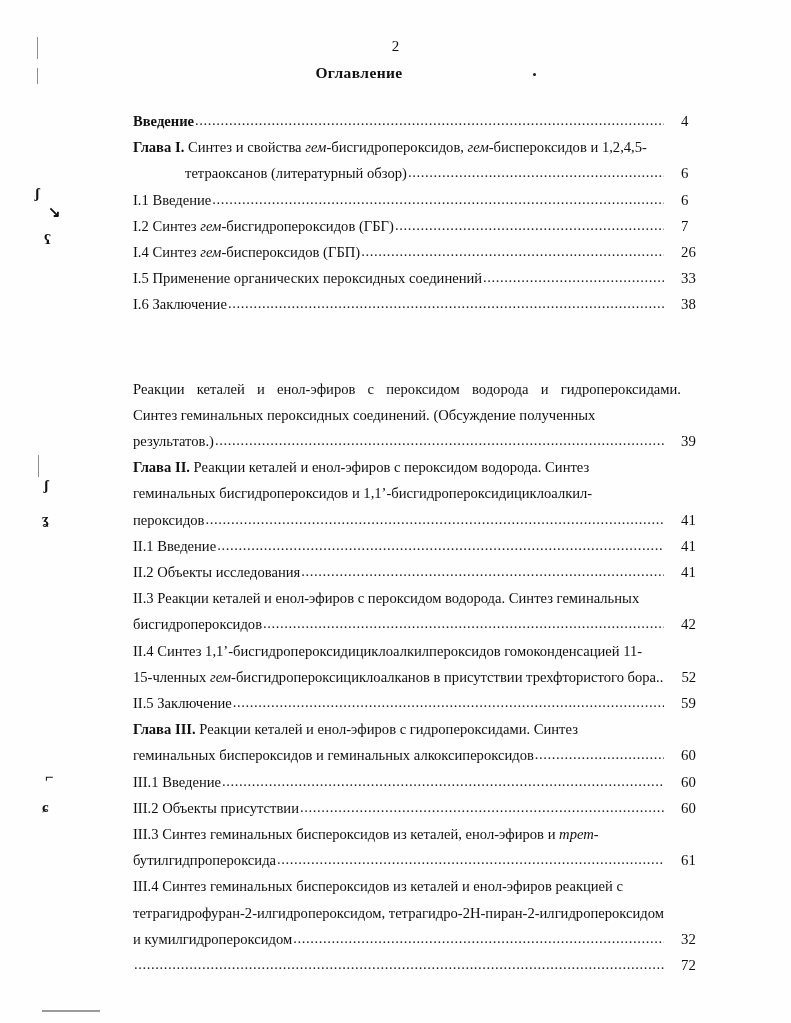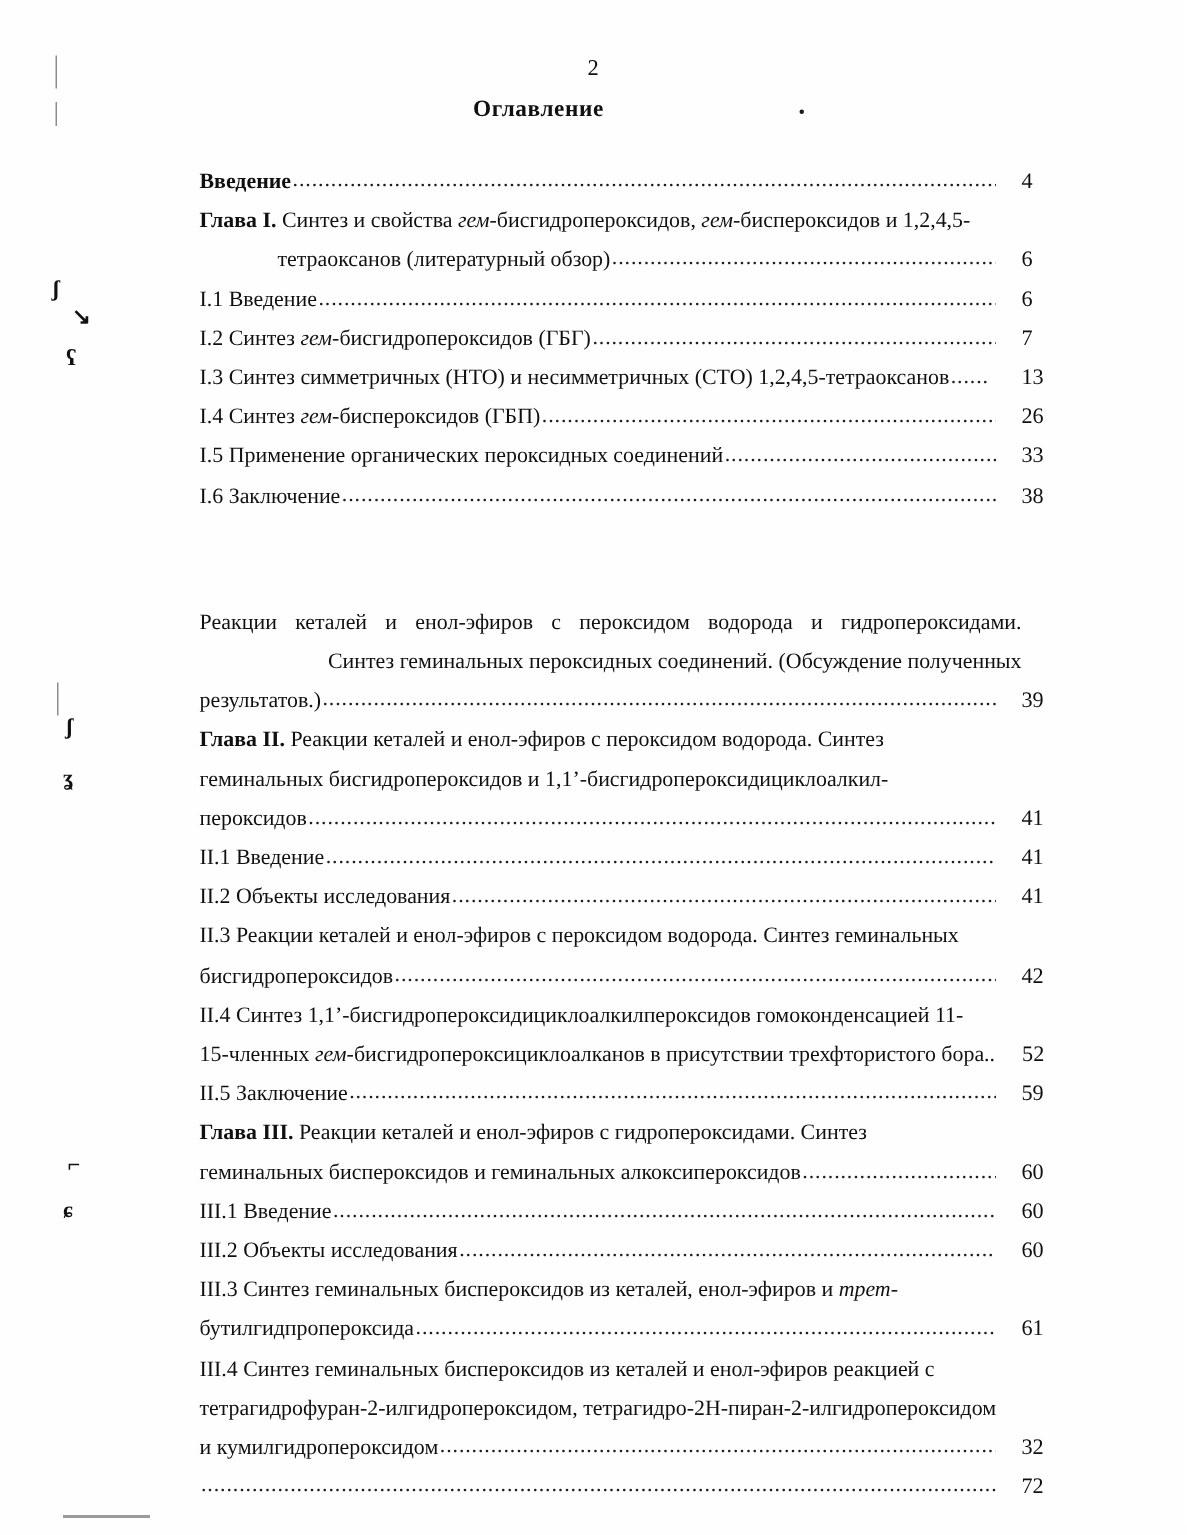--- a/index.html
+++ b/index.html
@@ -170,27 +170,20 @@
           <span class="pageno">6</span>
         </div>
       </div>
       <div id="entry-i-2">
         <div class="entry">
           <span class="text"><span>I.2 Синтез </span><span class="ital">гем</span><span>-бисгидропероксидов (ГБГ)</span></span>
           <span class="leader">........................................................................................................................................................................................................</span>
           <span class="pageno">7</span>
         </div>
       </div>
-      <div id="entry-i-3">
-        <div class="entry">
-          <span class="text"><span>I.3 Синтез симметричных (НТО) и несимметричных (СТО) 1,2,4,5-тетраоксанов</span></span>
-          <span class="leader"> ......</span>
-          <span class="pageno">13</span>
-        </div>
-      </div>
       <div id="entry-i-4">
         <div class="entry">
           <span class="text"><span>I.4 Синтез </span><span class="ital">гем</span><span>-биспероксидов (ГБП)</span></span>
           <span class="leader">........................................................................................................................................................................................................</span>
           <span class="pageno">26</span>
         </div>
       </div>
       <div id="entry-i-5">
         <div class="entry">
           <span class="text"><span>I.5 Применение органических пероксидных соединений</span></span>
@@ -202,21 +195,21 @@
         <div class="entry">
           <span class="text"><span>I.6 Заключение</span></span>
           <span class="leader">........................................................................................................................................................................................................</span>
           <span class="pageno">38</span>
         </div>
       </div>
       <div class="gap-block"></div>
       <div id="entry-obsuzhdenie">
         <div class="flow">
           <div class="run justify"><span class="body" style="width: 548px; display: inline-block; text-align: justify; text-align-last: justify;">Реакции кеталей и енол-эфиров с пероксидом водорода и гидропероксидами.</span></div>
-          <div class="run"><span class="body" style="width: 548px; display: inline-block; text-align: right;">Синтез  геминальных пероксидных соединений. (Обсуждение полученных</span></div>
+          <div class="run"><span class="body" style="width: 548px; display: inline-block;">Синтез  геминальных пероксидных соединений. (Обсуждение полученных</span></div>
           <div class="entry">
             <span class="text">результатов.)</span>
             <span class="leader">........................................................................................................................................................................................................</span>
             <span class="pageno">39</span>
           </div>
         </div>
       </div>
       <div id="entry-glava-2">
         <div class="entry">
           <span class="text"><span class="bold">Глава II.</span><span> Реакции кеталей и енол-эфиров с пероксидом водорода. Синтез</span></span>
@@ -293,21 +286,21 @@
       </div>
       <div id="entry-iii-1">
         <div class="entry">
           <span class="text"><span>III.1  Введение</span></span>
           <span class="leader">........................................................................................................................................................................................................</span>
           <span class="pageno">60</span>
         </div>
       </div>
       <div id="entry-iii-2">
         <div class="entry">
-          <span class="text"><span>III.2  Объекты исследования</span></span>
+          <span class="text"><span>III.2  Объекты присутствии</span></span>
           <span class="leader">........................................................................................................................................................................................................</span>
           <span class="pageno">60</span>
         </div>
       </div>
       <div id="entry-iii-3">
         <div class="entry">
           <span class="text"><span>III.3  Синтез геминальных биспероксидов из кеталей, енол-эфиров и </span><span class="ital">трет</span><span>-</span></span>
           <span class="leader"></span>
           <span class="pageno"></span>
         </div>

